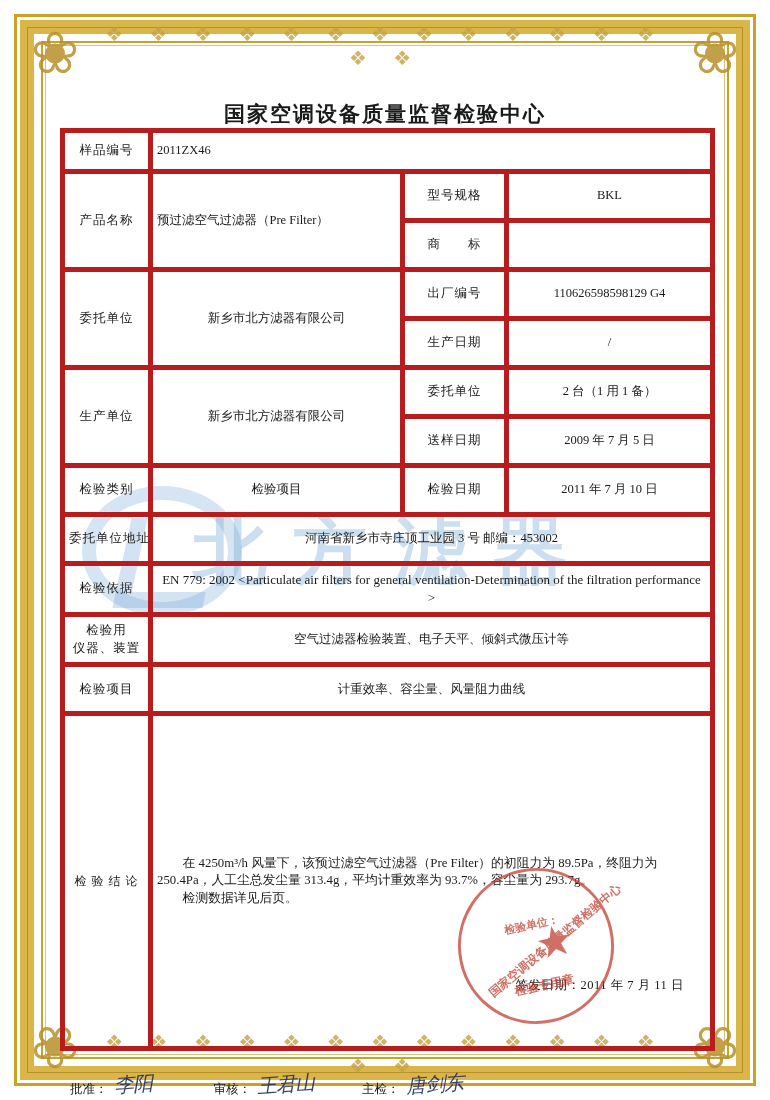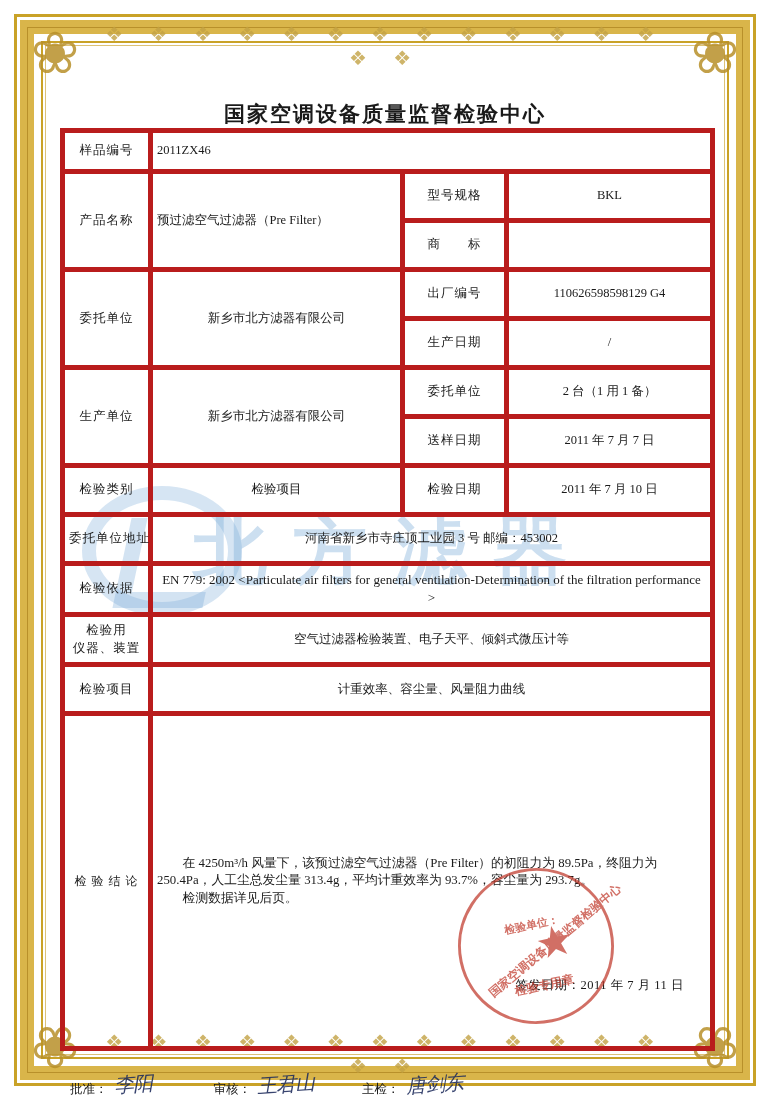--- a/index.html
+++ b/index.html
@@ -357,21 +357,21 @@
         <td class="val-c h-med">/</td>
       </tr>
       <tr>
         <td class="lbl" rowspan="2">生产单位</td>
         <td class="val-c" rowspan="2">新乡市北方滤器有限公司</td>
         <td class="lbl h-med">委托单位</td>
         <td class="val-c h-med">2 台（1 用 1 备）</td>
       </tr>
       <tr>
         <td class="lbl h-med">送样日期</td>
-        <td class="val-c h-med">2011 年 7 月 7 日</td>
+        <td class="val-c h-med">2009 年 7 月 5 日</td>
       </tr>
       <tr>
         <td class="lbl h-med">检验类别</td>
         <td class="val-c h-med">检验项目</td>
         <td class="lbl h-med">检验日期</td>
         <td class="val-c h-med">2011 年 7 月 10 日</td>
       </tr>
       <tr>
         <td class="lbl h-med">委托单位地址</td>
         <td class="val-c h-med" colspan="3">河南省新乡市寺庄顶工业园 3 号  邮编：453002</td>

